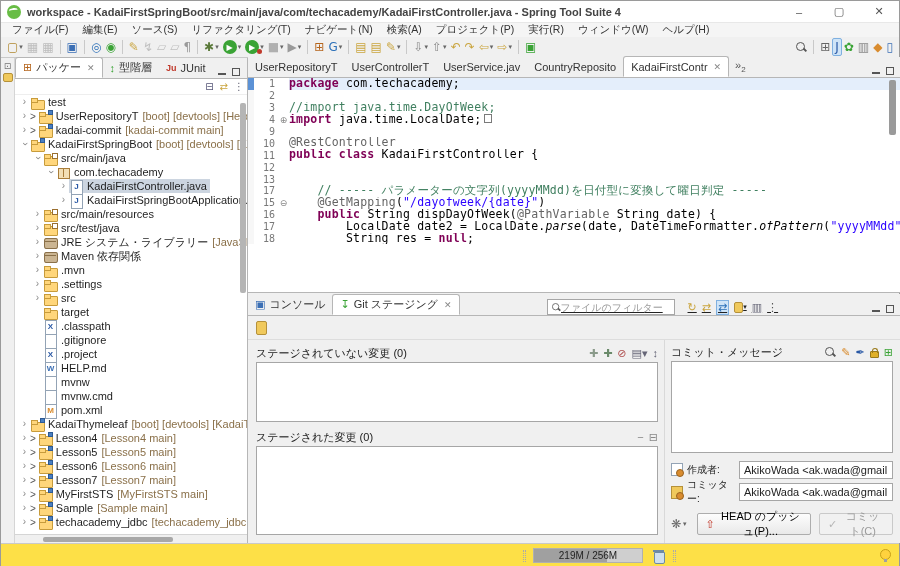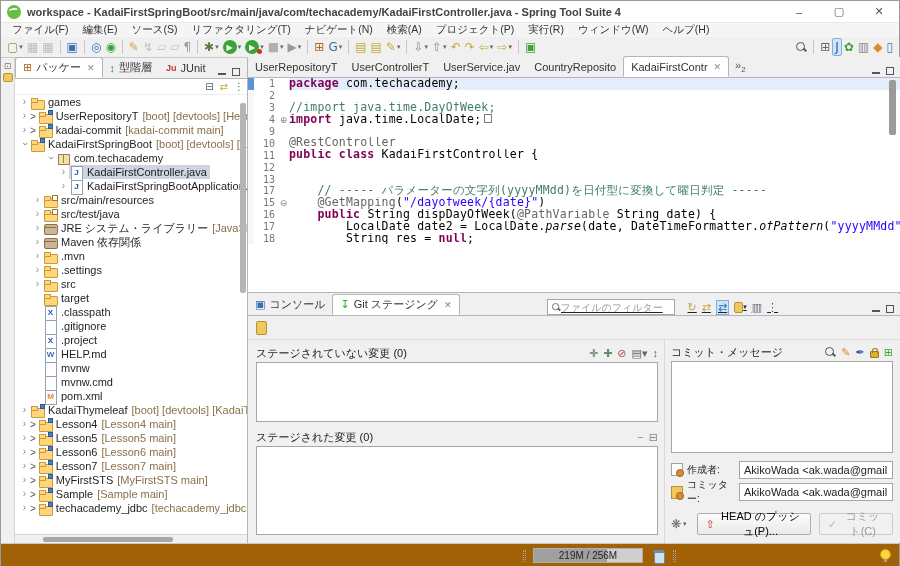--- a/index.html
+++ b/index.html
@@ -136,21 +136,21 @@
   .gearbtn { display:flex; align-items:center; margin-right:10px; color:#666; font-size:12px; }
   .gearbtn .dd { font-size:7px; margin-left:2px; }
   .pushbtn,.commitbtn { height:22px; display:flex; align-items:center; border:1px solid #adadad; background:linear-gradient(#fdfdfd,#e9e9e9); padding:0 8px; font-size:11px; border-radius:2px; }
   .pushbtn .pi { color:#c0392b; font-size:11px; margin-right:4px; }
   .commitbtn { margin-left:8px; color:#9a9a9a; background:#f1f1f1; border-color:#c9c9c9; }
   .commitbtn .ci { color:#b5b5b5; margin-right:4px; }
   .lock { display:inline-block; width:9px; height:7px; background:#e0b028; border:1px solid #9a7a1a; border-radius:1px; position:relative; margin-top:4px; }
   .lock::before { content:""; position:absolute; left:1.5px; top:-4px; width:4px; height:4px; border:1.5px solid #9a7a1a; border-bottom:none; border-radius:3px 3px 0 0; }
 
   
-  .statusbar { position:absolute; left:0; top:542px; width:100%; height:24px; background:#a16207; border-top:1px solid #c9c9c9; }
+  .statusbar { position:absolute; left:0; top:542px; width:100%; height:24px; background:#fde047; border-top:1px solid #c9c9c9; }
   .heap { position:absolute; left:532px; top:4px; width:110px; height:15px; background:#cfcfcf; border:1px solid #b0b0b0; overflow:hidden; }
   .heap .fill { position:absolute; left:0; top:0; height:100%; width:68%; background:#a0a0a0; }
   .heap .txt { position:absolute; left:0; top:0; width:100%; text-align:center; font-size:10px; line-height:14px; color:#222; }
   .trash { position:absolute; left:652px; top:6px; width:11px; height:12px; }
   .trash::before { content:""; position:absolute; left:1px; top:2px; width:9px; height:10px; background:#cfe0ee; border:1px solid #6d8aa5; border-radius:0 0 2px 2px; }
   .trash::after { content:""; position:absolute; left:0; top:0; width:11px; height:2px; background:#6d8aa5; }
   .bulb { position:absolute; right:8px; top:5px; width:11px; height:11px; border-radius:50%; background:#ffd23e; border:1px solid #c9a018; }
   .bulb::after { content:""; position:absolute; left:3px; bottom:-3px; width:3px; height:3px; background:#a0a0a0; }
   .grip { position:absolute; top:6px; width:3px; height:12px; border-left:1px dotted #aaa; border-right:1px dotted #aaa; }
 </style>
@@ -365,21 +365,21 @@
         <span>⋮</span>
       </div>
       <div class="tree" id="tree">
         <div class="vscroll">
             <div class="thumb"></div>
           </div>
       <div class="trow" style="padding-left: 4px;">
             <span class="exp">›</span>
             <span class="selwrap">
               <span class="tico i-folder"></span>
-              <span class="lbl">games</span>
+              <span class="lbl">test</span>
             </span>
           </div>
           <div class="trow" style="padding-left: 4px;">
             <span class="exp">›</span>
             <span class="selwrap">
               <span class="gitmark">&gt;</span>
               <span class="tico i-project">
                 <span class="badge"></span>
               </span>
               <span class="lbl">UserRepositoryT</span>
@@ -398,20 +398,29 @@
             </span>
           </div>
           <div class="trow" style="padding-left: 4px;">
             <span class="exp open">›</span>
             <span class="selwrap">
               <span class="tico i-project">
                 <span class="badge"></span>
               </span>
               <span class="lbl">KadaiFirstSpringBoot</span>
               <span class="dec">[boot] [devtools] [KadaiFi</span>
+            </span>
+          </div>
+          <div class="trow" style="padding-left: 17px;">
+            <span class="exp open">›</span>
+            <span class="selwrap">
+              <span class="tico i-srcfolder">
+                <span class="badge"></span>
+              </span>
+              <span class="lbl">src/main/java</span>
             </span>
           </div>
           <div class="trow" style="padding-left: 30px;">
             <span class="exp open">›</span>
             <span class="selwrap">
               <span class="tico i-package"></span>
               <span class="lbl">com.techacademy</span>
             </span>
           </div>
           <div class="trow" style="padding-left: 43px;">

